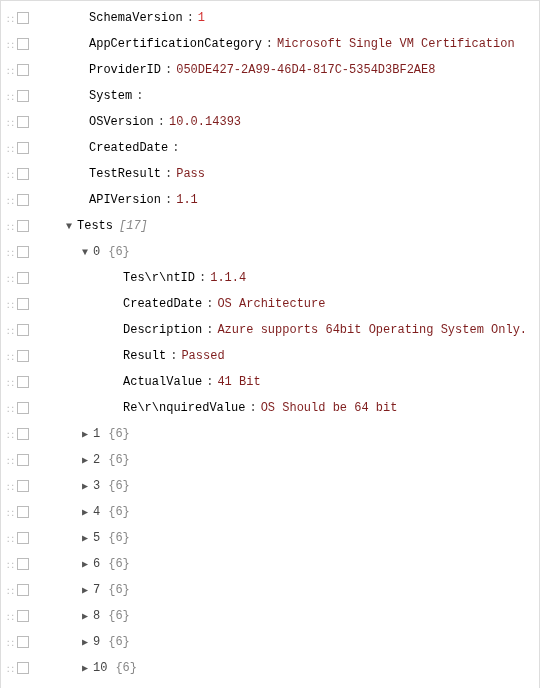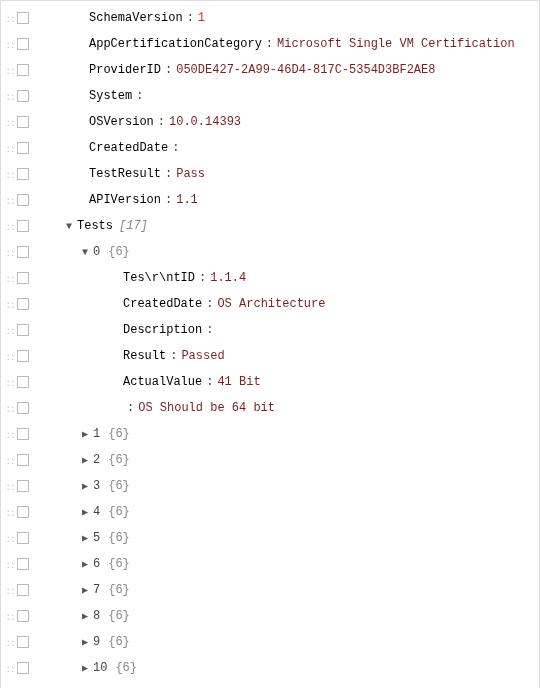--- a/index.html
+++ b/index.html
@@ -173,20 +173,21 @@
       <span class="colon">:</span>
       <span class="str">OS Architecture</span>
     </div>
     <div class="row">
       <div class="handle">..<br>..</div>
       <div class="checkbox"></div>
       <span class="indent l2"></span>
       <span class="toggle empty">▶</span>
       <span class="key">Description</span>
       <span class="colon">:</span>
+      <span class="str">Azure supports 64bit Operating System Only.</span>
     </div>
     <div class="row">
       <div class="handle">..<br>..</div>
       <div class="checkbox"></div>
       <span class="indent l2"></span>
       <span class="toggle empty">▶</span>
       <span class="key">Result</span>
       <span class="colon">:</span>
       <span class="str">Passed</span>
     </div>
@@ -197,20 +198,21 @@
       <span class="toggle empty">▶</span>
       <span class="key">ActualValue</span>
       <span class="colon">:</span>
       <span class="str">41 Bit</span>
     </div>
     <div class="row">
       <div class="handle">..<br>..</div>
       <div class="checkbox"></div>
       <span class="indent l2"></span>
       <span class="toggle empty">▶</span>
+      <span class="key">Re\r\nquiredValue</span>
       <span class="colon">:</span>
       <span class="str">OS Should be 64 bit</span>
     </div>
     <div class="row">
       <div class="handle">..<br>..</div>
       <div class="checkbox"></div>
       <span class="indent" style="width: 50px;"></span>
       <span class="toggle">▶</span>
       <span class="idx">1</span>
       <span class="cnt">{6}</span>

